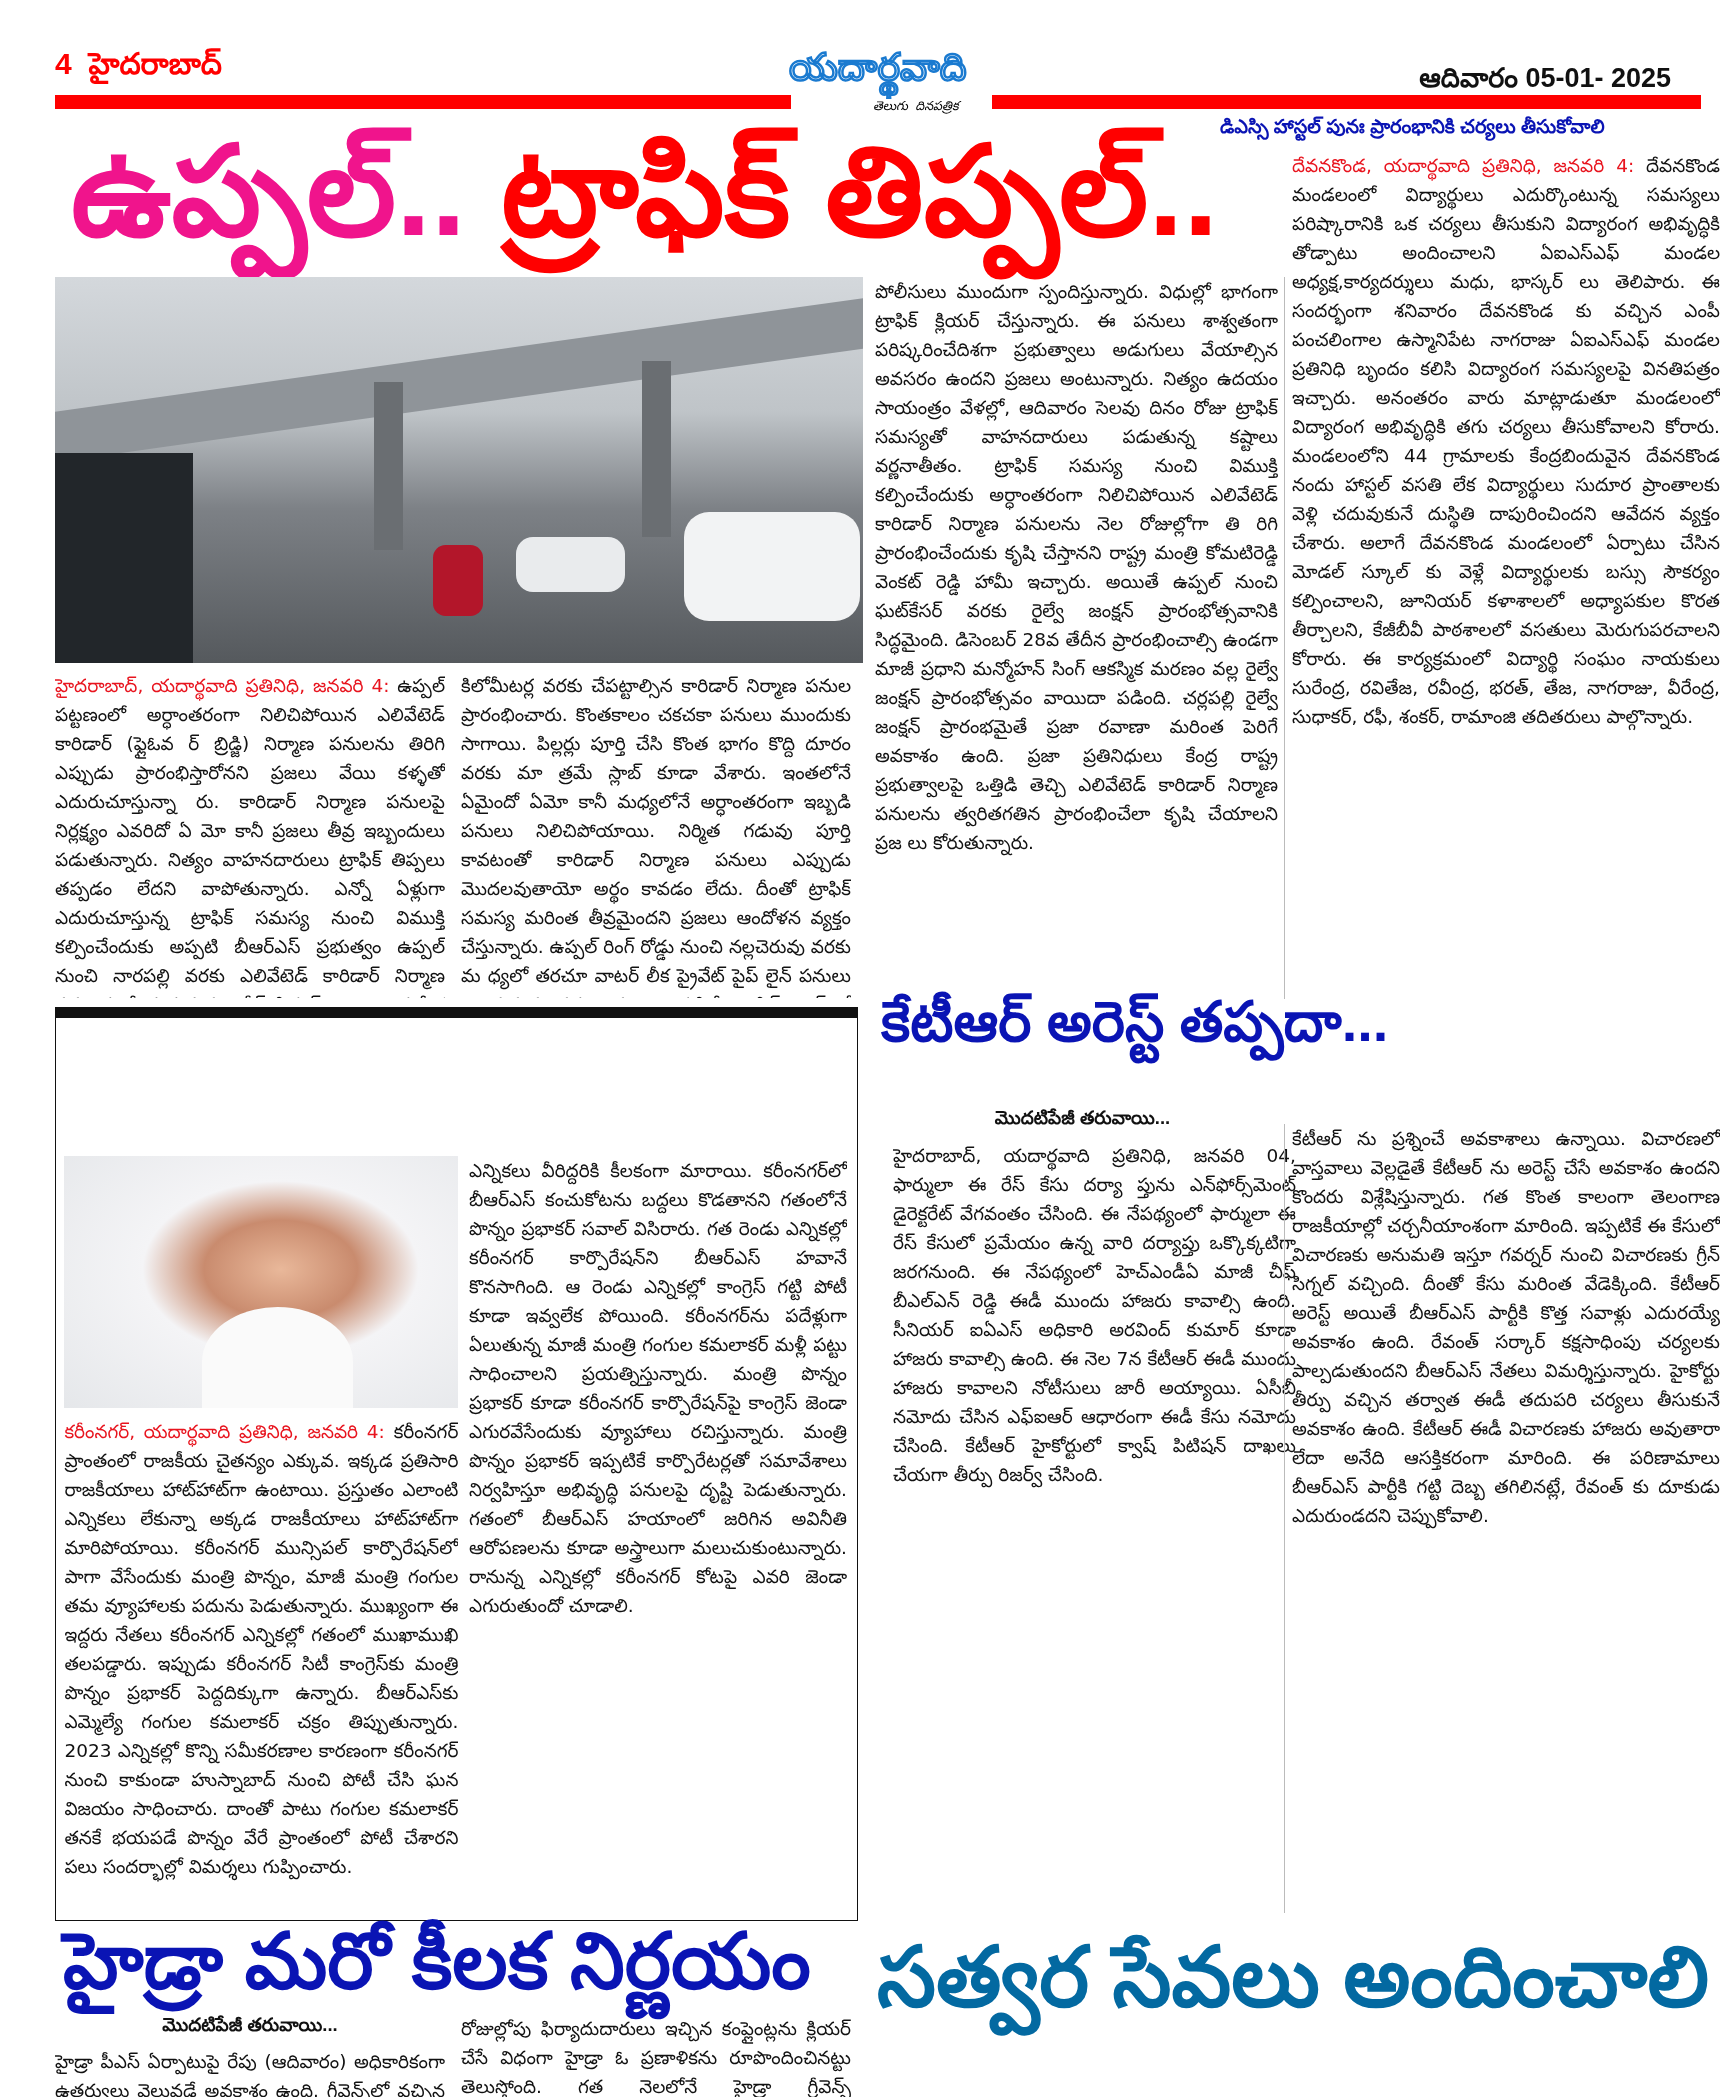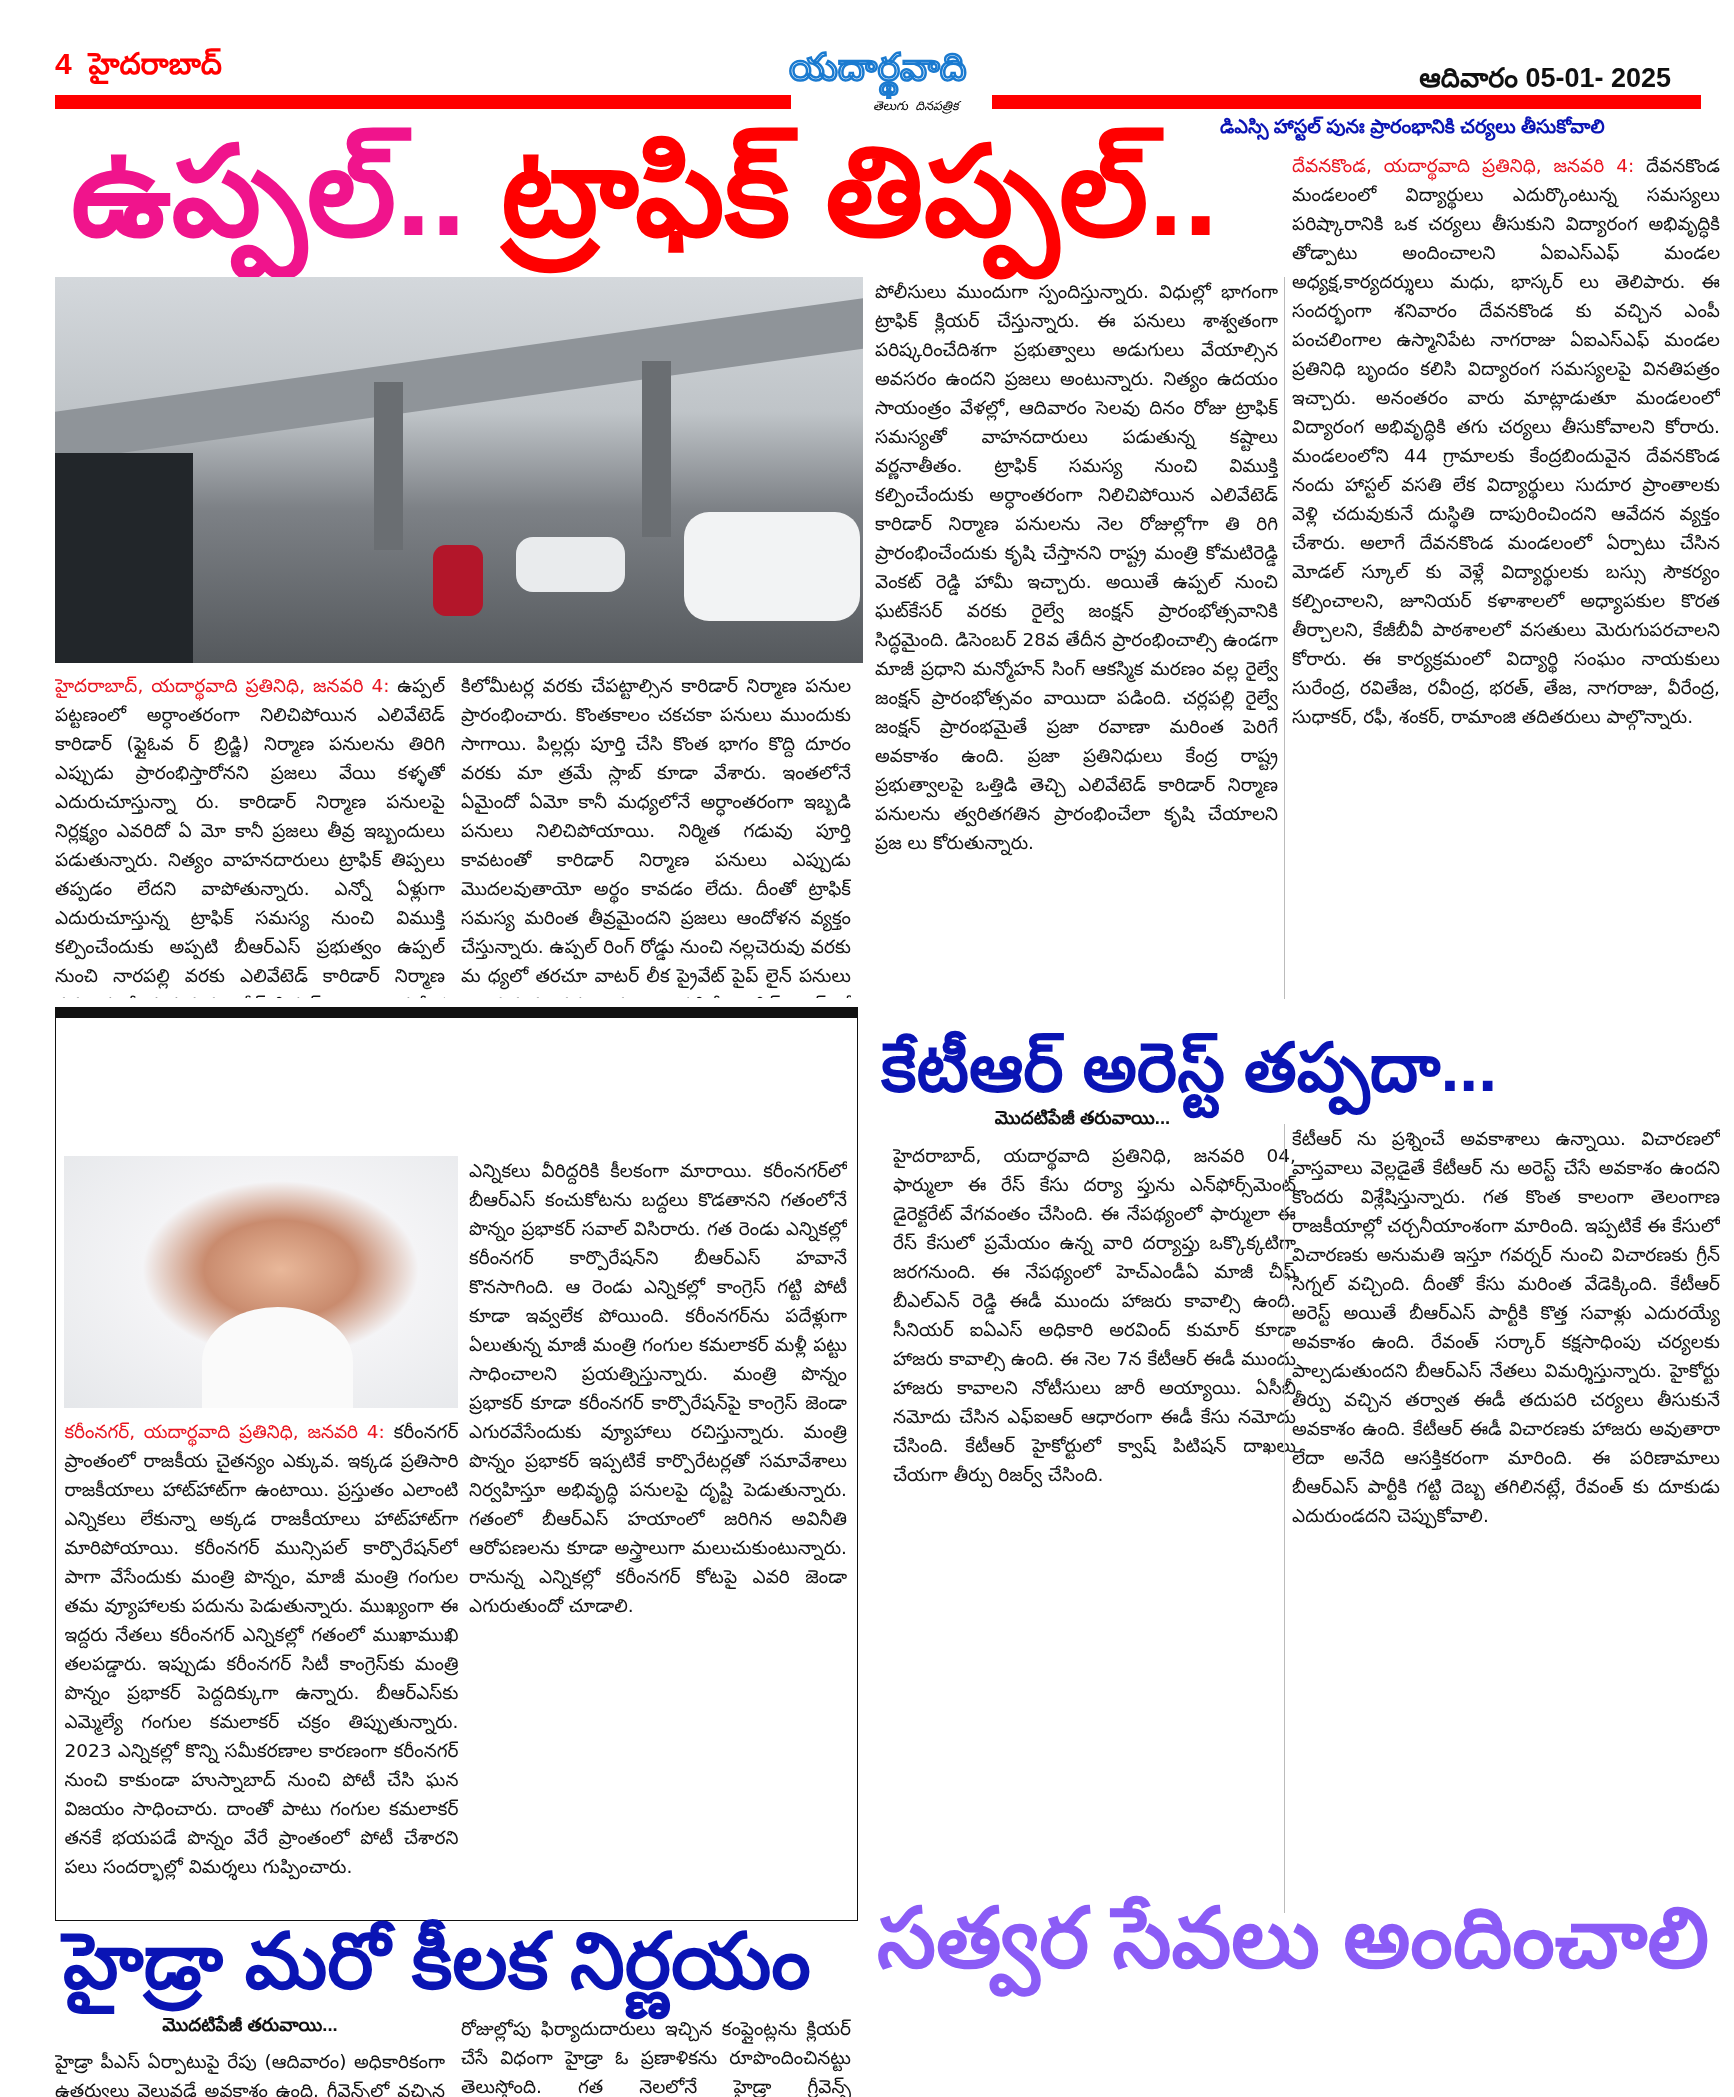--- a/index.html
+++ b/index.html
@@ -68,36 +68,36 @@
   </div>
   <div class="col" style="left:8.4px;top:399px;width:394px;height:495px;">
     <span class="dateline">కరీంనగర్, యదార్థవాది ప్రతినిధి, జనవరి 4:</span>
     <span>కరీంనగర్ ప్రాంతంలో రాజకీయ చైతన్యం ఎక్కువ. ఇక్కడ ప్రతిసారి రాజకీయాలు హాట్‌హాట్‌గా ఉంటాయి. ప్రస్తుతం ఎలాంటి ఎన్నికలు లేకున్నా అక్కడ రాజకీయాలు హాట్‌హాట్‌గా మారిపోయాయి. కరీంనగర్ మున్సిపల్ కార్పొరేషన్‌లో పాగా వేసేందుకు మంత్రి పొన్నం, మాజీ మంత్రి గంగుల తమ వ్యూహాలకు పదును పెడుతున్నారు. ముఖ్యంగా ఈ ఇద్దరు నేతలు కరీంనగర్ ఎన్నికల్లో గతంలో ముఖాముఖి తలపడ్డారు. ఇప్పుడు కరీంనగర్ సిటీ కాంగ్రెస్‌కు మంత్రి పొన్నం ప్రభాకర్ పెద్దదిక్కుగా ఉన్నారు. బీఆర్ఎస్‌కు ఎమ్మెల్యే గంగుల కమలాకర్ చక్రం తిప్పుతున్నారు. 2023 ఎన్నికల్లో కొన్ని సమీకరణాల కారణంగా కరీంనగర్ నుంచి కాకుండా హుస్నాబాద్ నుంచి పోటీ చేసి ఘన విజయం సాధించారు. దాంతో పాటు గంగుల కమలాకర్ తనకే భయపడే పొన్నం వేరే ప్రాంతంలో పోటీ చేశారని పలు సందర్భాల్లో విమర్శలు గుప్పించారు.</span>
   </div>
   <div class="col" style="left:413px;top:138px;width:378px;height:755px;">
     <span>ఎన్నికలు వీరిద్దరికి కీలకంగా మారాయి. కరీంనగర్‌లో బీఆర్ఎస్ కంచుకోటను బద్దలు కొడతానని గతంలోనే పొన్నం ప్రభాకర్ సవాల్ విసిరారు. గత రెండు ఎన్నికల్లో కరీంనగర్ కార్పొరేషన్‌ని బీఆర్ఎస్ హవానే కొనసాగింది. ఆ రెండు ఎన్నికల్లో కాంగ్రెస్ గట్టి పోటీ కూడా ఇవ్వలేక పోయింది. కరీంనగర్‌ను పదేళ్లుగా ఏలుతున్న మాజీ మంత్రి గంగుల కమలాకర్ మళ్లీ పట్టు సాధించాలని ప్రయత్నిస్తున్నారు. మంత్రి పొన్నం ప్రభాకర్ కూడా కరీంనగర్ కార్పొరేషన్‌పై కాంగ్రెస్ జెండా ఎగురవేసేందుకు వ్యూహాలు రచిస్తున్నారు. మంత్రి పొన్నం ప్రభాకర్ ఇప్పటికే కార్పొరేటర్లతో సమావేశాలు నిర్వహిస్తూ అభివృద్ధి పనులపై దృష్టి పెడుతున్నారు. గతంలో బీఆర్ఎస్ హయాంలో జరిగిన అవినీతి ఆరోపణలను కూడా అస్త్రాలుగా మలుచుకుంటున్నారు. రానున్న ఎన్నికల్లో కరీంనగర్ కోటపై ఎవరి జెండా ఎగురుతుందో చూడాలి.</span>
   </div>
 </div>
 
-<div class="abs headline" style="left:881px;top:1032px;font-size:68px;color:#0a14b4;white-space:nowrap;">కేటీఆర్ అరెస్ట్ తప్పదా...</div>
+<div class="abs headline" style="left:881px;top:993px;font-size:56px;color:#0a14b4;white-space:nowrap;">కేటీఆర్ అరెస్ట్ తప్పదా...</div>
 <div class="abs sub-black" style="left:881px;top:1107px;width:403px;">మొదటిపేజీ తరువాయి...</div>
 <div class="col" style="left:875px;top:1141px;width:403px;height:776px;margin-left:18px;">
   <span>హైదరాబాద్, యదార్థవాది ప్రతినిధి, జనవరి 04,</span>
   <span>ఫార్ములా ఈ రేస్ కేసు దర్యా ప్తును ఎన్‌ఫోర్స్‌మెంట్ డైరెక్టరేట్ వేగవంతం చేసింది. ఈ నేపథ్యంలో ఫార్ములా ఈ రేస్ కేసులో ప్రమేయం ఉన్న వారి దర్యాప్తు ఒక్కొక్కటిగా జరగనుంది. ఈ నేపథ్యంలో హెచ్ఎండీఏ మాజీ చీఫ్ బీఎల్ఎన్ రెడ్డి ఈడీ ముందు హాజరు కావాల్సి ఉంది. సీనియర్ ఐఏఎస్ అధికారి అరవింద్ కుమార్ కూడా హాజరు కావాల్సి ఉంది. ఈ నెల 7న కేటీఆర్ ఈడీ ముందు హాజరు కావాలని నోటీసులు జారీ అయ్యాయి. ఏసీబీ నమోదు చేసిన ఎఫ్ఐఆర్ ఆధారంగా ఈడీ కేసు నమోదు చేసింది. కేటీఆర్ హైకోర్టులో క్వాష్ పిటిషన్ దాఖలు చేయగా తీర్పు రిజర్వ్ చేసింది.</span>
 </div>
 <div class="col" style="left:1292px;top:1124px;width:428px;height:793px;">
   <span>కేటీఆర్ ను ప్రశ్నించే అవకాశాలు ఉన్నాయి. విచారణలో వాస్తవాలు వెల్లడైతే కేటీఆర్ ను అరెస్ట్ చేసే అవకాశం ఉందని కొందరు విశ్లేషిస్తున్నారు. గత కొంత కాలంగా తెలంగాణ రాజకీయాల్లో చర్చనీయాంశంగా మారింది. ఇప్పటికే ఈ కేసులో విచారణకు అనుమతి ఇస్తూ గవర్నర్ నుంచి విచారణకు గ్రీన్ సిగ్నల్ వచ్చింది. దీంతో కేసు మరింత వేడెక్కింది. కేటీఆర్ అరెస్ట్ అయితే బీఆర్ఎస్ పార్టీకి కొత్త సవాళ్లు ఎదురయ్యే అవకాశం ఉంది. రేవంత్ సర్కార్ కక్షసాధింపు చర్యలకు పాల్పడుతుందని బీఆర్ఎస్ నేతలు విమర్శిస్తున్నారు. హైకోర్టు తీర్పు వచ్చిన తర్వాత ఈడీ తదుపరి చర్యలు తీసుకునే అవకాశం ఉంది. కేటీఆర్ ఈడీ విచారణకు హాజరు అవుతారా లేదా అనేది ఆసక్తికరంగా మారింది. ఈ పరిణామాలు బీఆర్ఎస్ పార్టీకి గట్టి దెబ్బ తగిలినట్లే, రేవంత్ కు దూకుడు ఎదురుండదని చెప్పుకోవాలి.</span>
 </div>
 
 <div class="abs headline" style="left:63px;top:1921px;font-size:78px;color:#0a14b4;white-space:nowrap;">హైడ్రా మరో కీలక నిర్ణయం</div>
 <div class="abs sub-black" style="left:55px;top:2014px;width:390px;">మొదటిపేజీ తరువాయి...</div>
 <div class="col" style="left:55px;top:2047px;width:390px;height:638px;">
   <span>హైడ్రా పీఎస్ ఏర్పాటుపై రేపు (ఆదివారం) అధికారికంగా ఉత్తర్వులు వెలువడే అవకాశం ఉంది. గ్రీవెన్స్‌లో వచ్చిన ఫిర్యాదులను 10 రోజుల్లోపు పరిష్కరించేలా నిర్ణయం తీసుకున్నారు. చెరువులు, కుంటలు, నాలాల ఆక్రమణల ఫిర్యాదులపై హైడ్రా స్పెషల్ ఫోకస్ పెట్టింది. న్యాయ వివాదాలు లేకుండా పకడ్బందీగా ఫిర్యాదులను పరిష్కరించాలని హైడ్రా భావిస్తోంది. హైడ్రా పోలీస్ స్టేషన్ ఏర్పాటుతో ఆక్రమణదారులపై నేరుగా కేసులు నమోదు చేసే అవకాశం ఉంది. హైడ్రా కమిషనర్ రంగనాథ్ ఇప్పటికే ఏర్పాట్లు పూర్తి చేశారు. ప్రభుత్వం నుంచి గ్రీన్ సిగ్నల్ రావడంతో త్వరలోనే పోలీస్ స్టేషన్ ప్రారంభం కానుంది. సంక్రాంతి తర్వాత హైడ్రా పోలీస్ స్టేషన్ ద్వారా సేవలు అందుబాటులోకి రానున్నాయి.</span>
 </div>
 <div class="col" style="left:461px;top:2014px;width:390px;height:138px;">
   <span>రోజుల్లోపు ఫిర్యాదుదారులు ఇచ్చిన కంప్లైంట్లను క్లియర్ చేసే విధంగా హైడ్రా ఓ ప్రణాళికను రూపొందించినట్టు తెలుస్తోంది. గత నెలలోనే హైడ్రా గ్రీవెన్స్ ప్రారంభంకావాల్సి ఉంది. కొంత ఆలస్యమైనప్పటికీ కూడా హైడ్రా గ్రీవెన్స్‌తో పాటు హైడ్రా పోలీస్‌స్టేషన్ అందుబాటులోకి రానుంది. డీఎస్పీ స్థాయి అధికారి,</span>
 </div>
 
-<div class="abs headline" style="left:877px;top:1894px;font-size:84px;color:#8b5cf6;white-space:nowrap;">సత్వర సేవలు అందించాలి</div>
+<div class="abs headline" style="left:877px;top:1933px;font-size:84px;color:#0369a1;white-space:nowrap;">సత్వర సేవలు అందించాలి</div>
 
 <div class="abs" style="left:1284px;top:277px;width:0.8px;height:722px;background:#bbb;"></div>
 <div class="abs" style="left:1284px;top:1124px;width:0.8px;height:789px;background:#bbb;"></div>
 
 
 </body></html>

